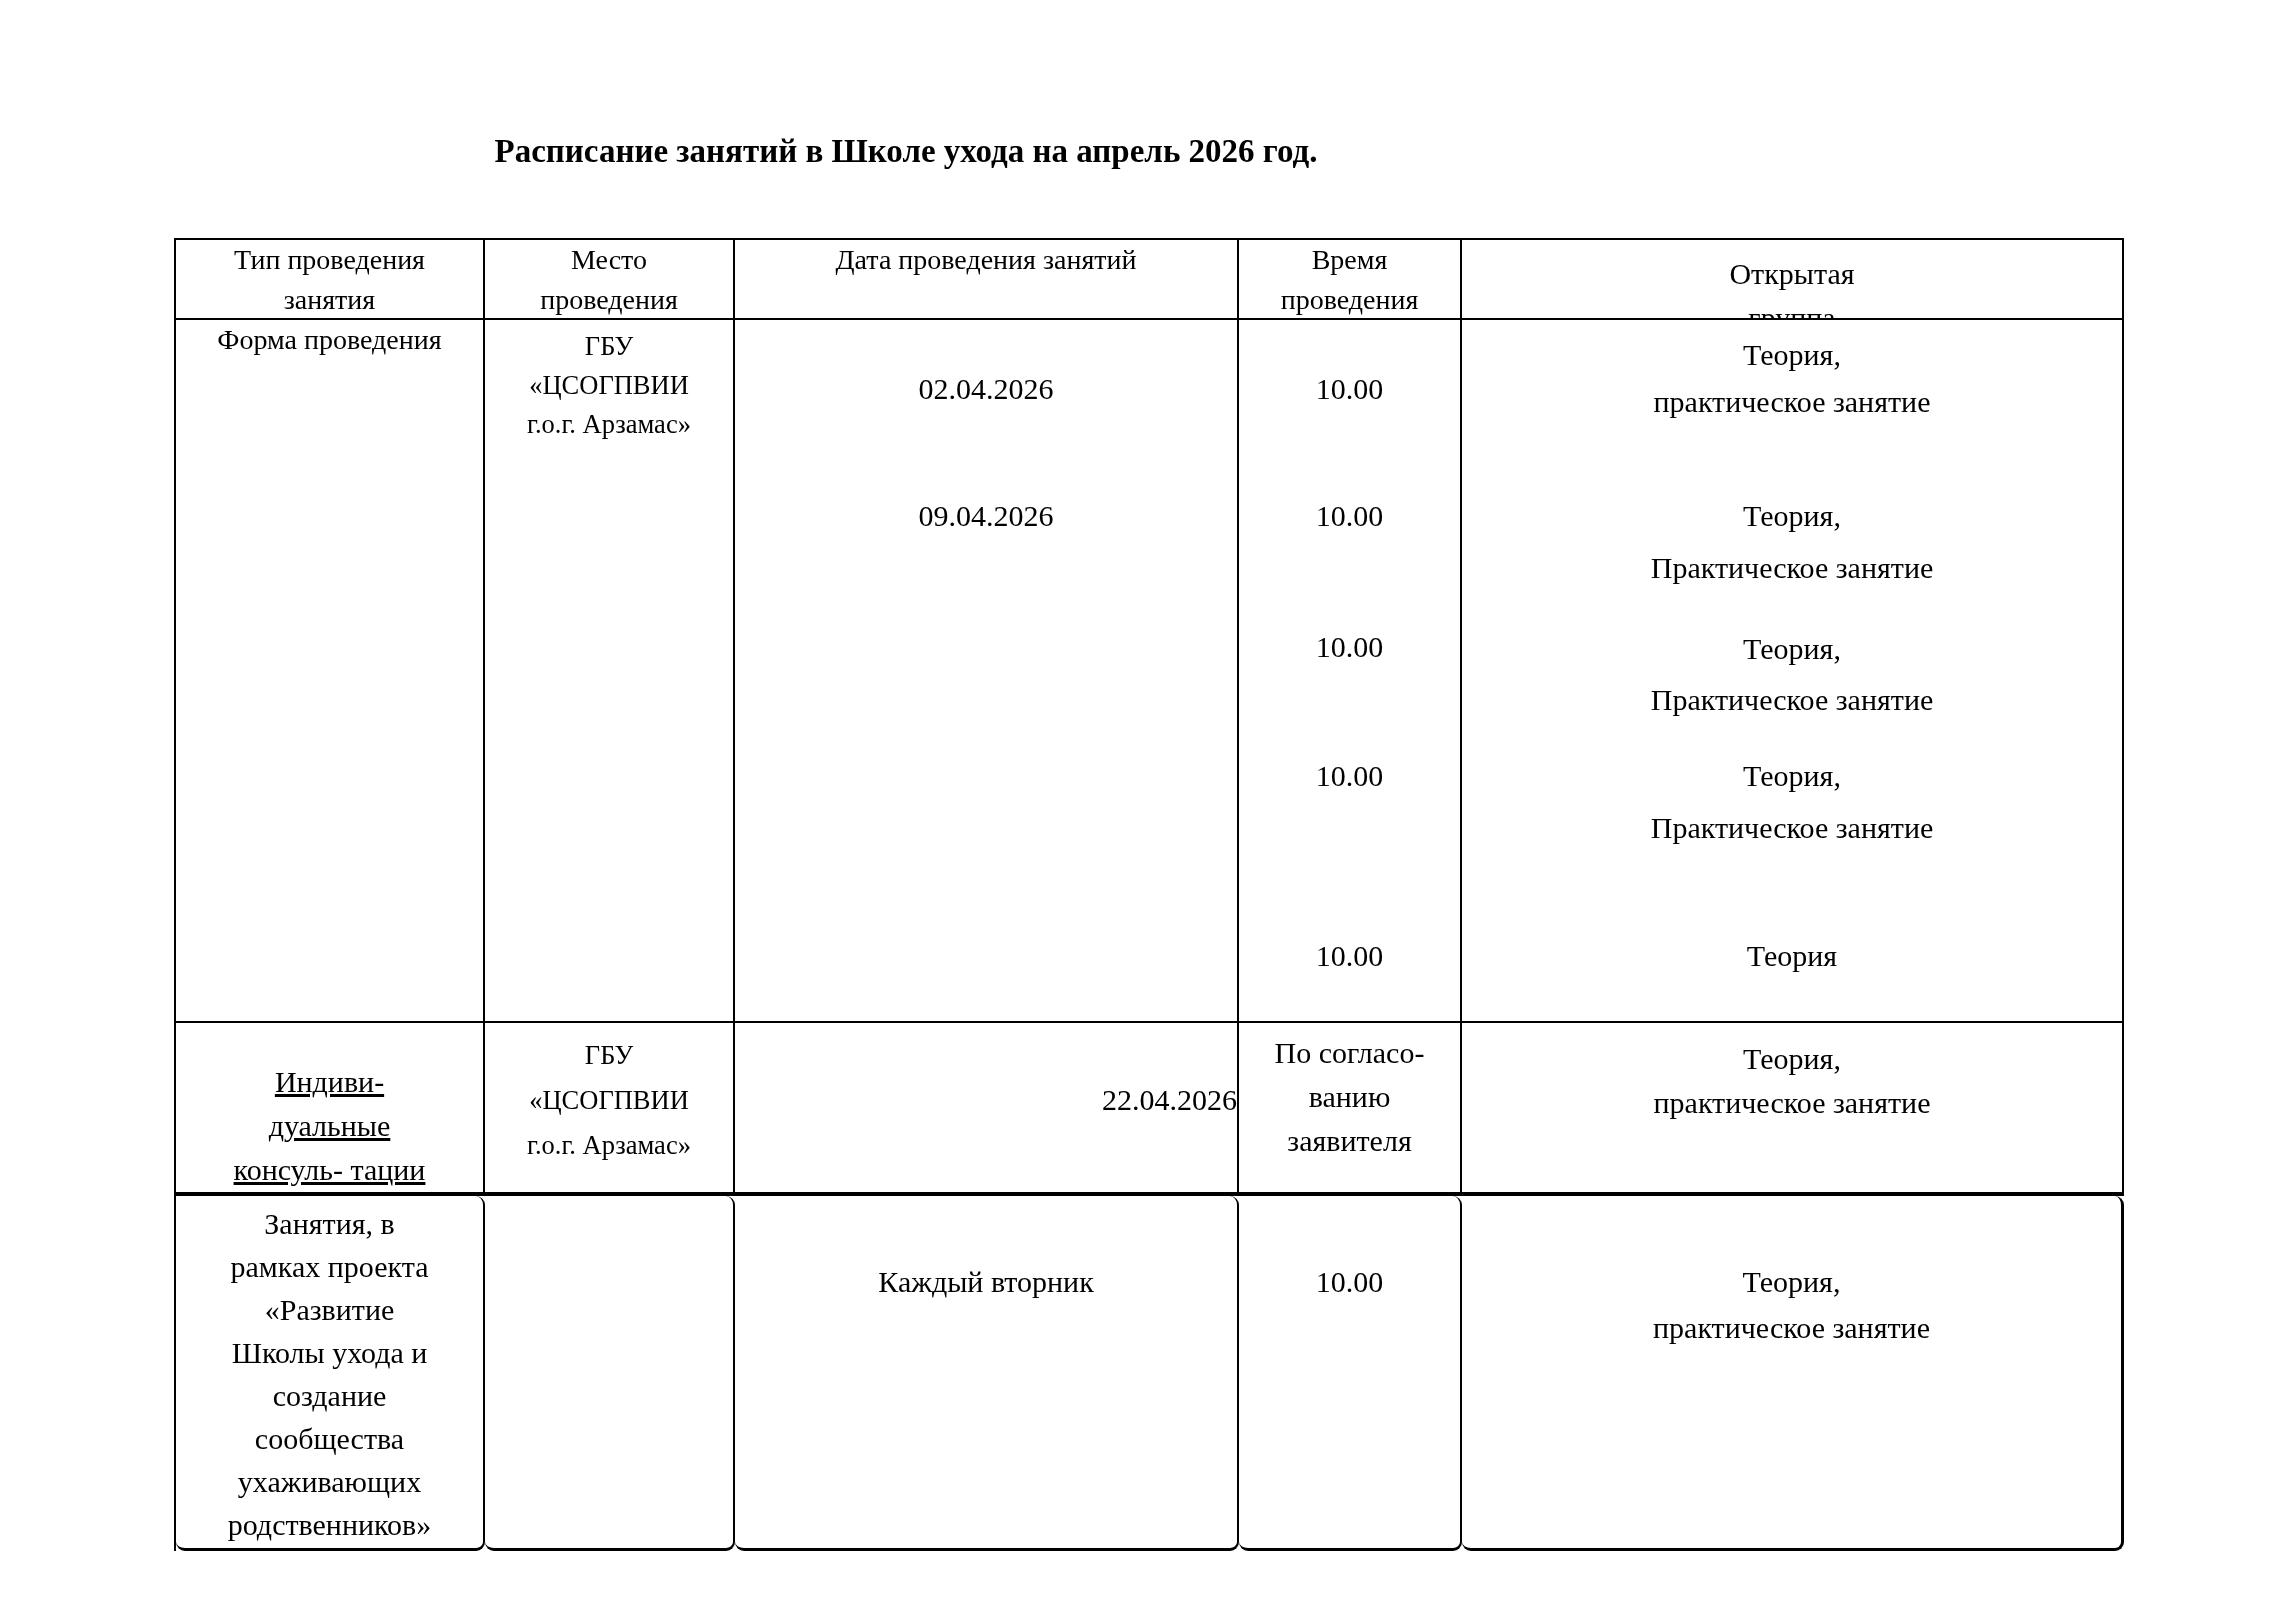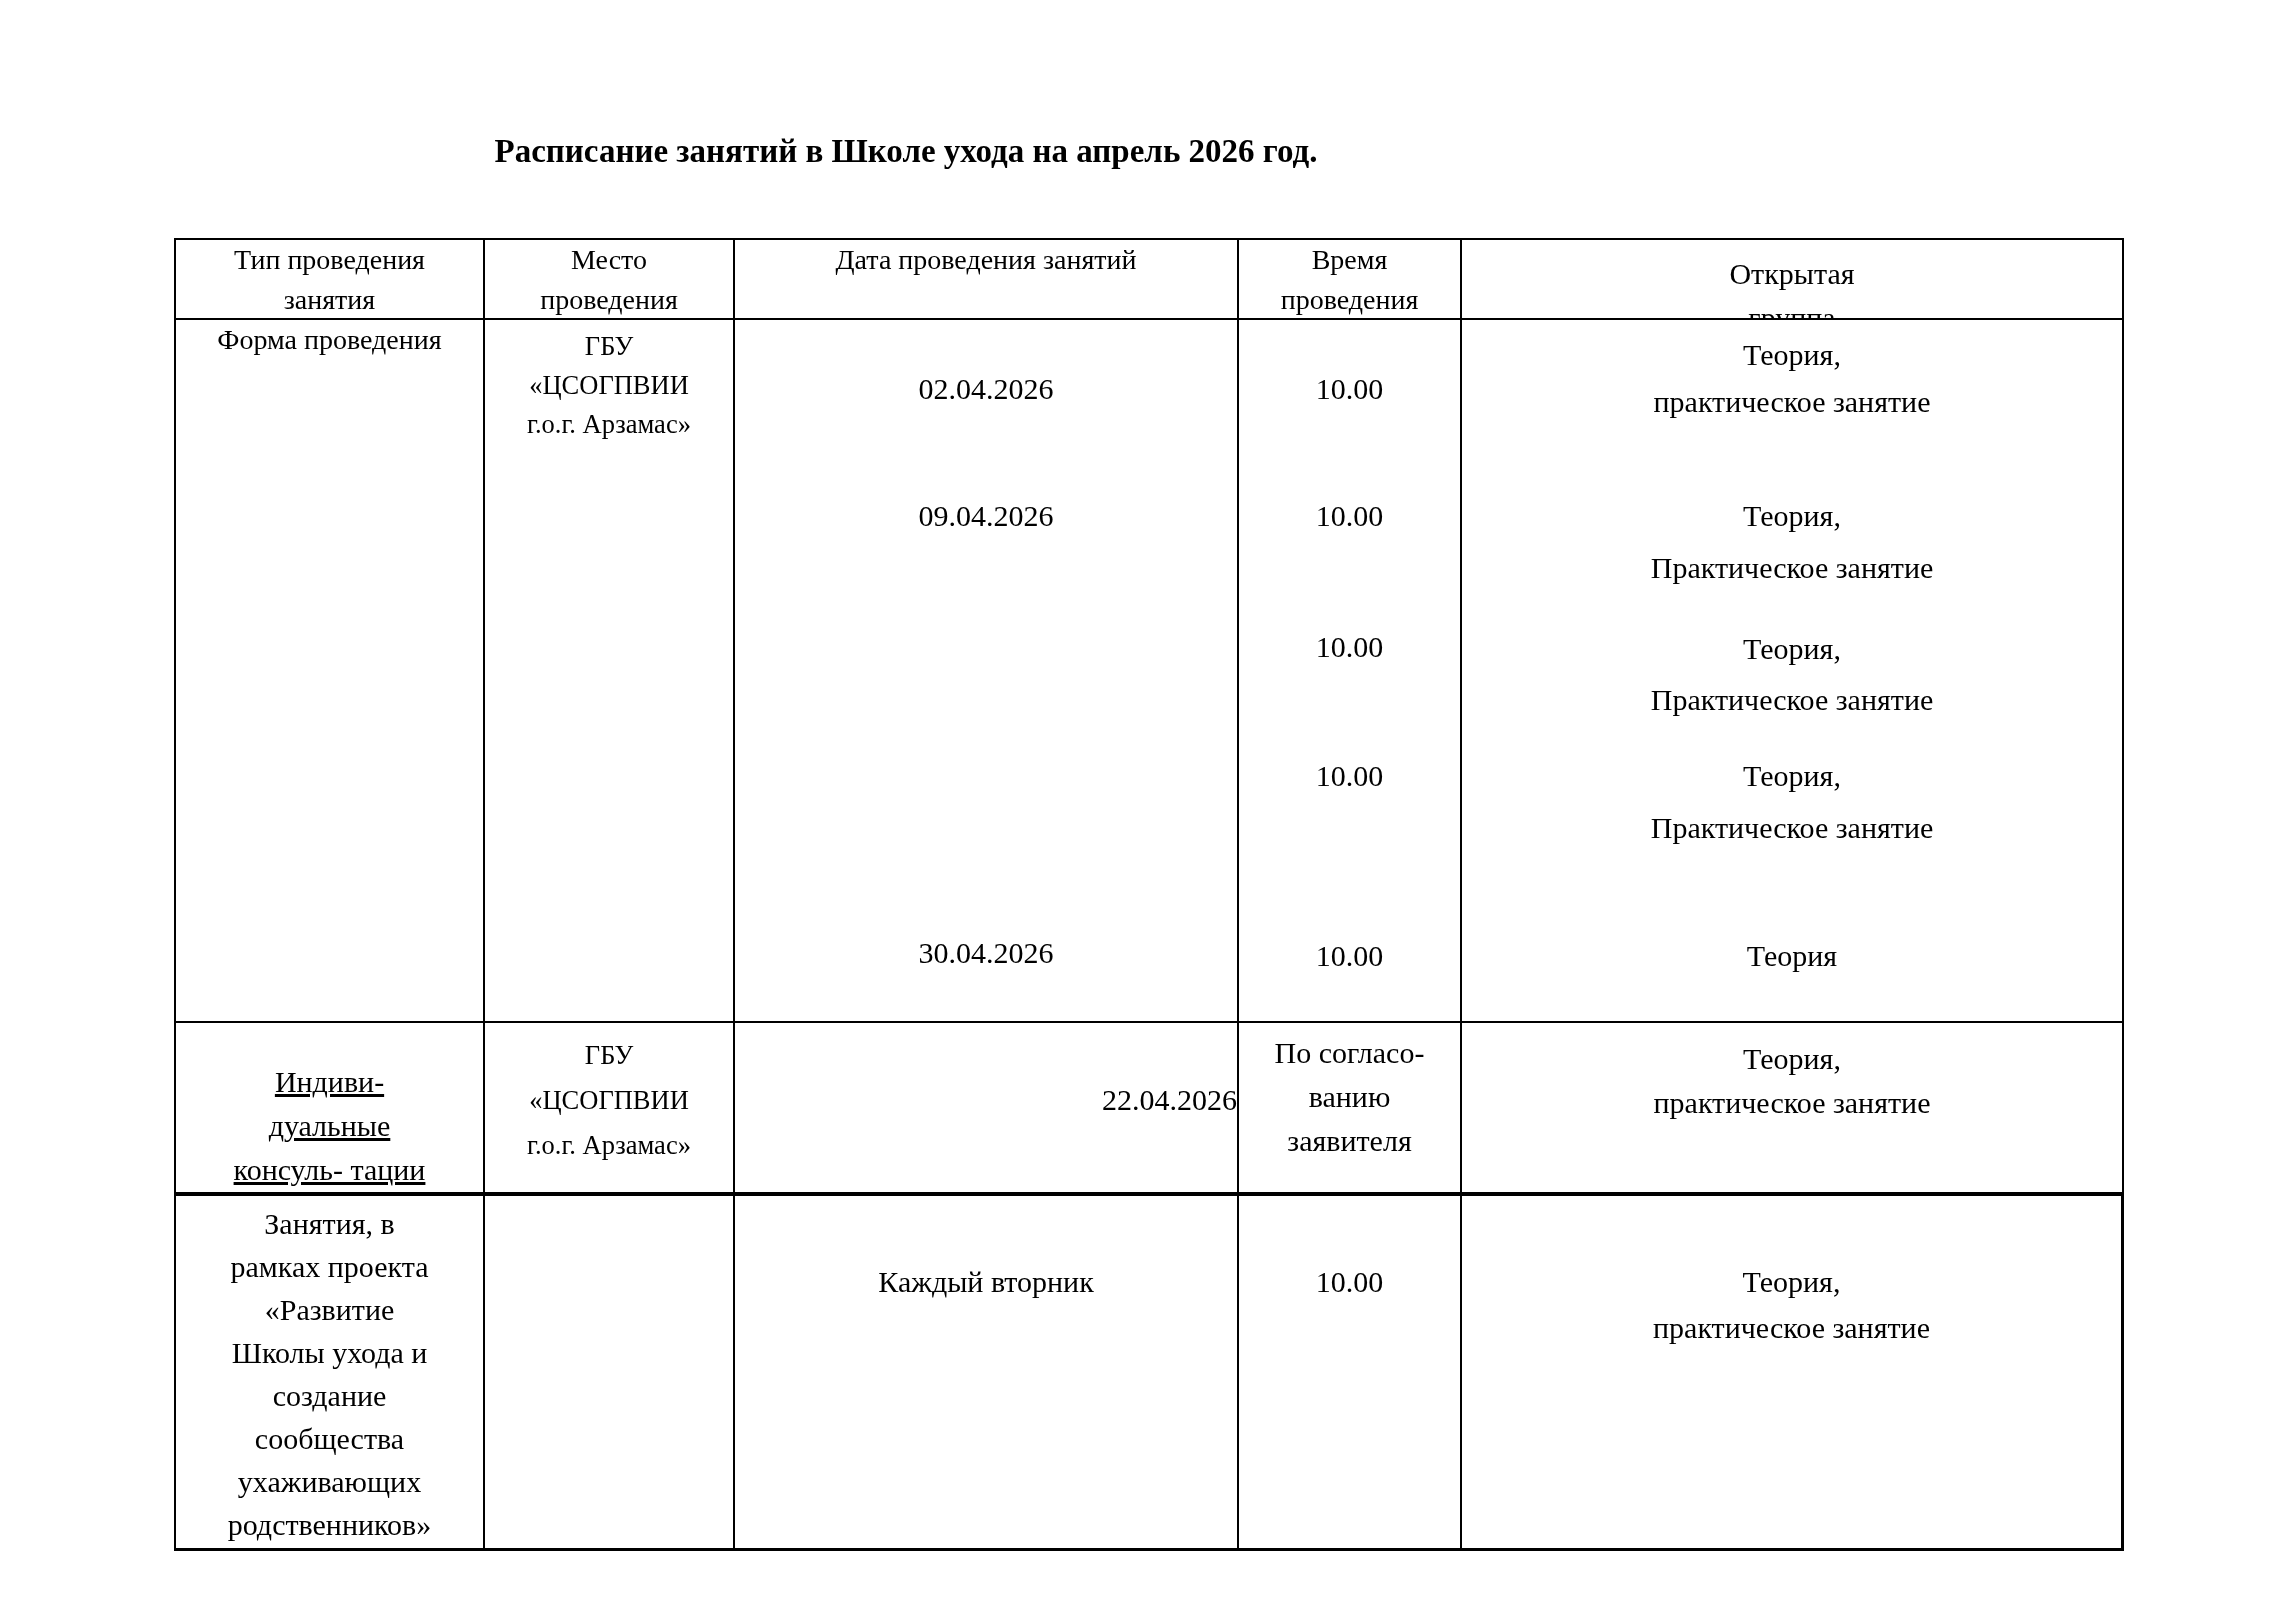--- a/index.html
+++ b/index.html
@@ -19,21 +19,21 @@
     grid-template-rows:80px 703px 173px 355px;
     border-top:2.9px solid #000; border-left:2.9px solid #000;
   }
   .cell {
     position:relative; box-sizing:border-box;
     border-right:2px solid #000; border-bottom:2px solid #000;
     text-align:center; font-size:30px; overflow:hidden; background:#fff;
   }
   .r0 { border-bottom-width:2.9px; font-size:28px; }
   .r2 { border-bottom-width:4.9px; }
-  .r3 { border-bottom-width:3.9px; }
+  .r3 { border-bottom-width:3.9px;border-radius:9px; }
   .r3.c5 { border-right-width:3.9px; }
   .hl  { line-height:40px; }
   .lh40 { line-height:39px; }
   .lh44 { line-height:43px; }
   .lh45 { line-height:44px; }
   .lh46 { line-height:45px; }
   .small { font-size:26.5px; }
   .pt6  { padding-top:5.9px; }
   .pt7  { padding-top:6.9px; }
   .pt10 { padding-top:9.8px; }
@@ -77,21 +77,20 @@
       <div class="hl">Форма проведения</div>
     </div>
     <div class="cell r1 c2 pt7 small">
       <div class="lh40">ГБУ</div>
       <div class="lh40">«ЦСОГПВИИ</div>
       <div class="lh40">г.о.г. Арзамас»</div>
     </div>
     <div class="cell r1 c3">
       <div class="abs" style="top:49px">02.04.2026</div>
       <div class="abs" style="top:176px">09.04.2026</div>
-      <div class="abs" style="top:613px">30.04.2026</div>
     </div>
     <div class="cell r1 c4">
       <div class="abs" style="top:49px">10.00</div>
       <div class="abs" style="top:176px">10.00</div>
       <div class="abs" style="top:307px">10.00</div>
       <div class="abs" style="top:436px">10.00</div>
       <div class="abs" style="top:616px">10.00</div>
     </div>
     <div class="cell r1 c5">
       <div class="abs" style="top:14.7px">Теория,</div>

